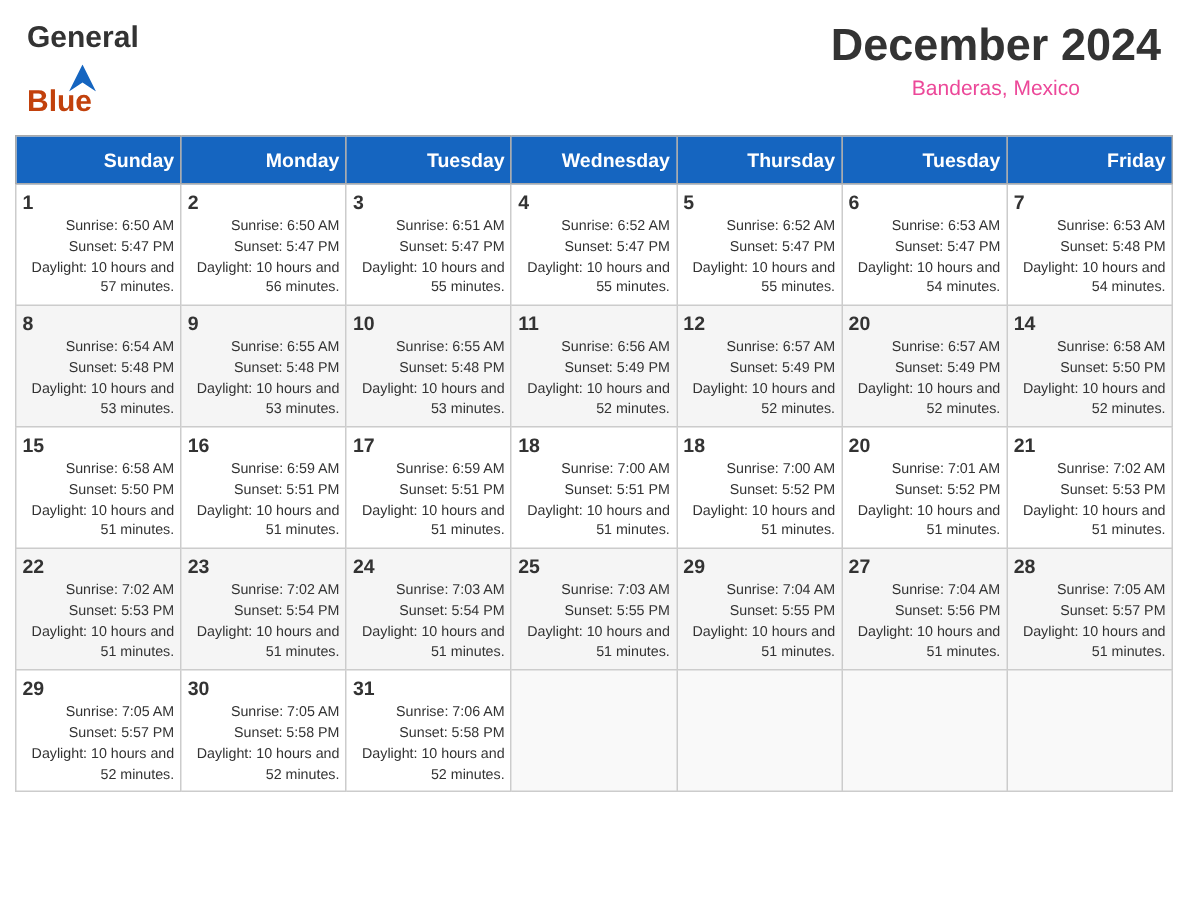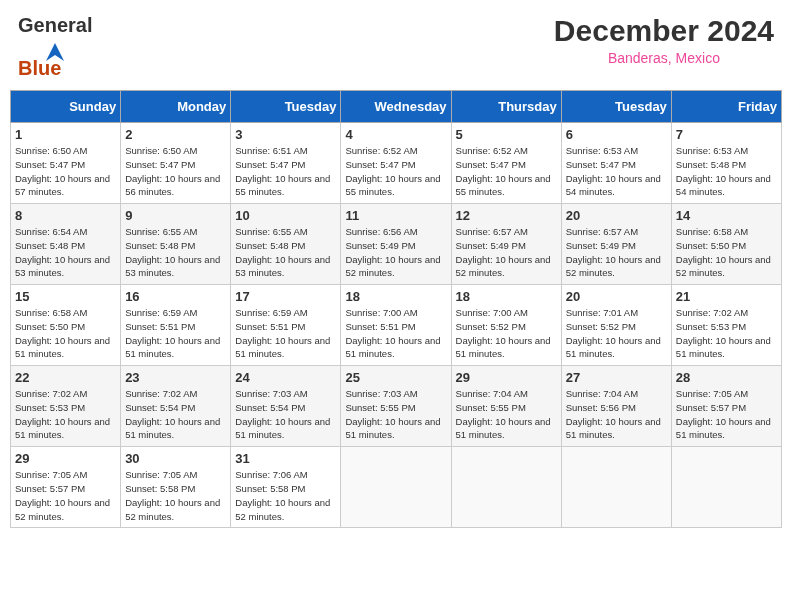--- a/index.html
+++ b/index.html
@@ -64,20 +64,21 @@
       font-size: 13px;
       font-weight: bold;
       color: #333;
       display: block;
       margin-bottom: 2px;
     }
     .day-info {
       font-size: 9.5px;
       color: #333;
       line-height: 1.45;
+      text-align: right;
     }
     .empty-cell {
       background: #f9f9f9 !important;
     }
   </style>
 </head>
 <body>
 
 <div class="header">
   <div class="logo">

